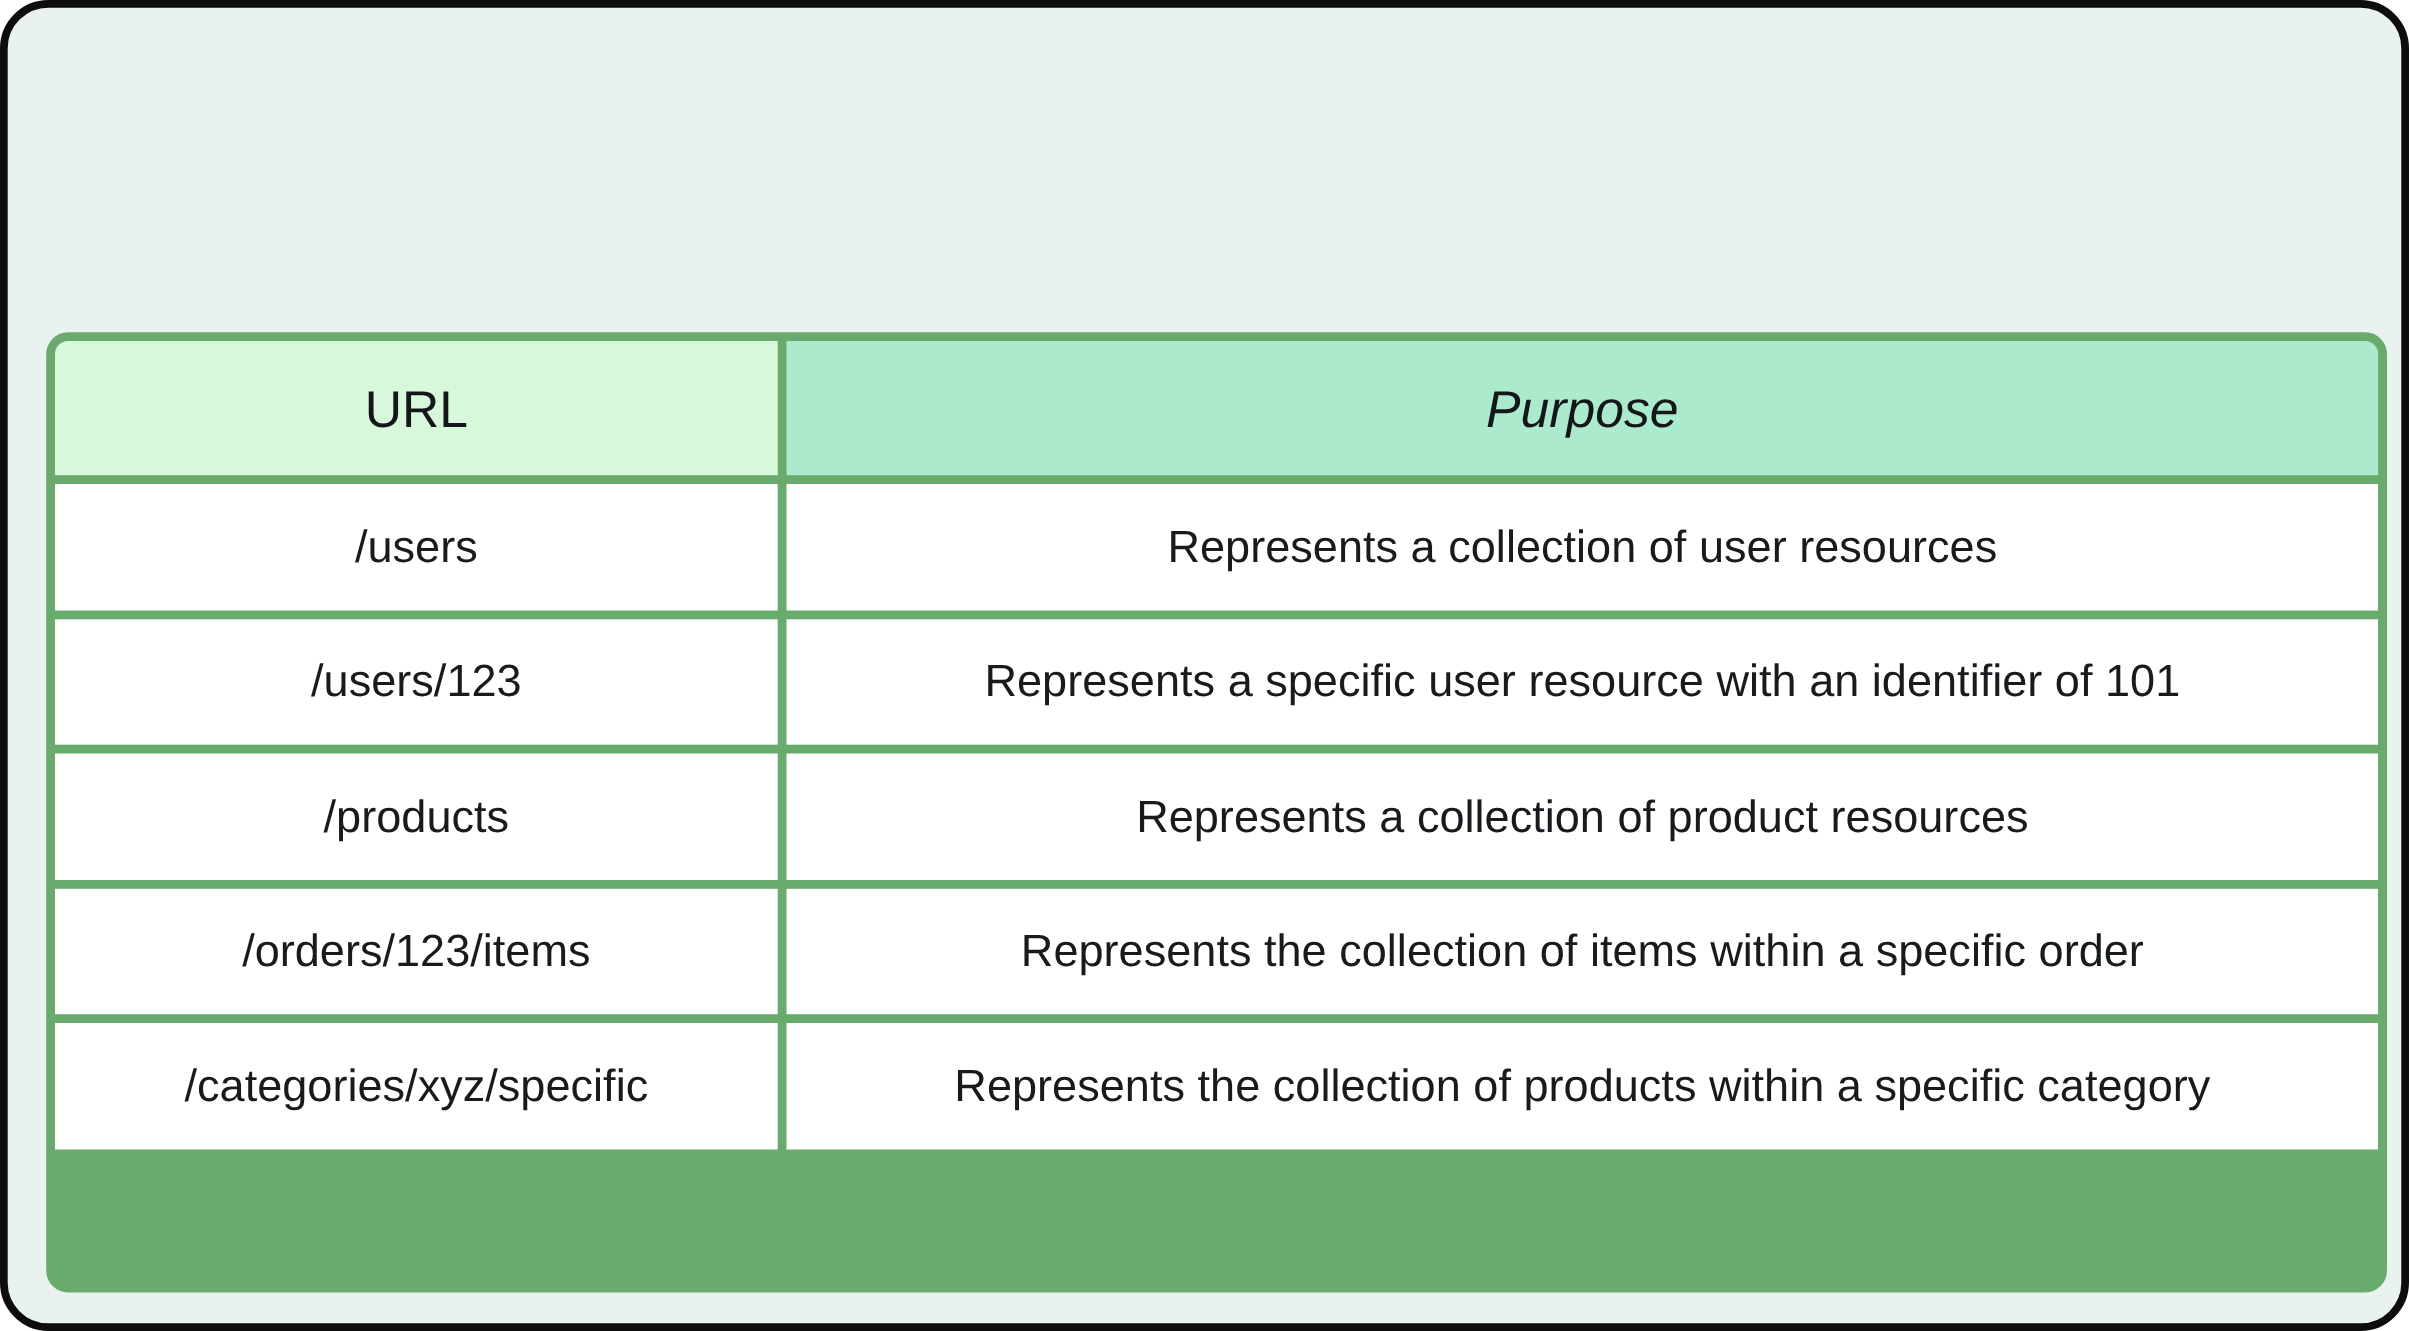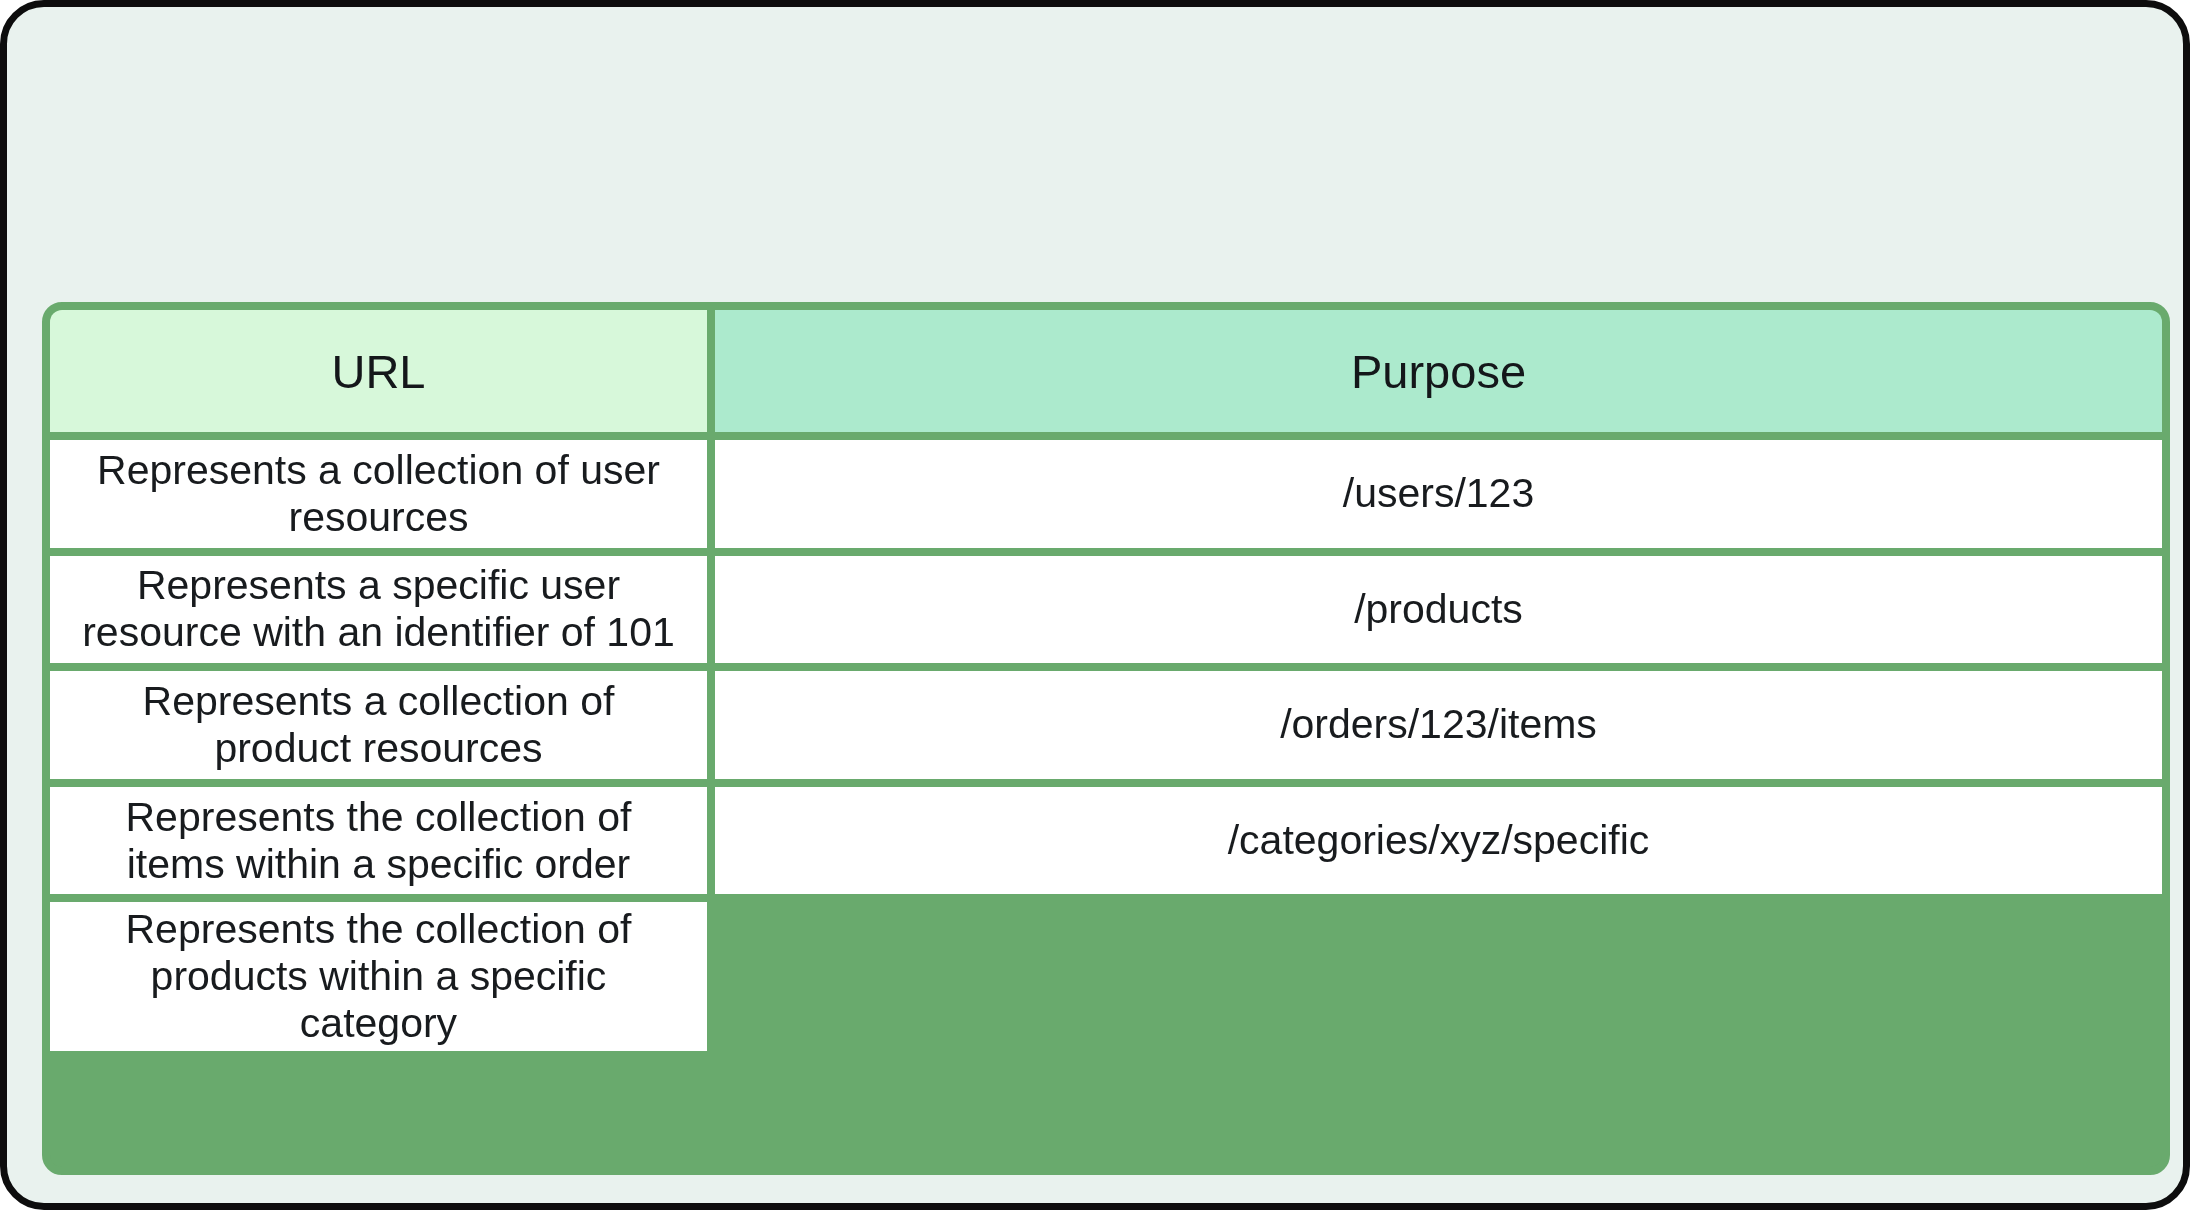--- a/index.html
+++ b/index.html
@@ -72,33 +72,34 @@
     background: #ffffff;
     color: #181b1e;
     font-size: 41px;
     padding: 4px 24px;
   }
   .cell.header {
     font-size: 47px;
     color: #14171a;
   }
   .cell.header-url   { background: #d7f8da; }
-  .cell.header-purpose { background: #aceacd; }
+  .cell.header-purpose { background: #aceacd; font-style: italic; }
 </style>
 </head>
 <body>
 
 <div class="canvas">
 
 
   <div class="res-table">
 
     <div class="cell header header-url">URL</div>
     <div class="cell header header-purpose">Purpose</div>
 
+    <div class="cell">/users</div>
     <div class="cell">Represents a collection of user resources</div>
 
     <div class="cell">/users/123</div>
     <div class="cell">Represents a specific user resource with an identifier of 101</div>
 
     <div class="cell">/products</div>
     <div class="cell">Represents a collection of product resources</div>
 
     <div class="cell">/orders/123/items</div>
     <div class="cell">Represents the collection of items within a specific order</div>

